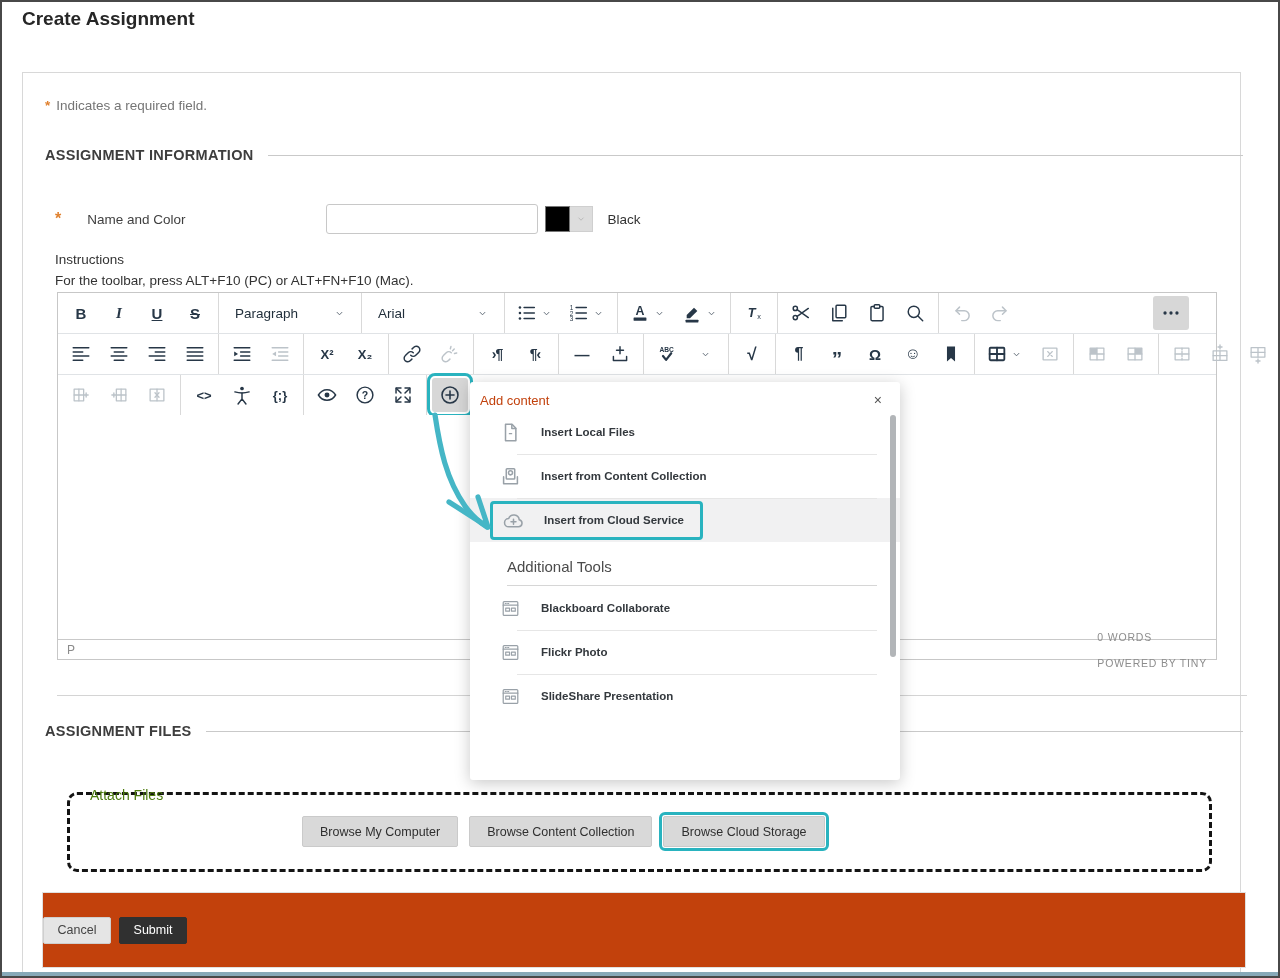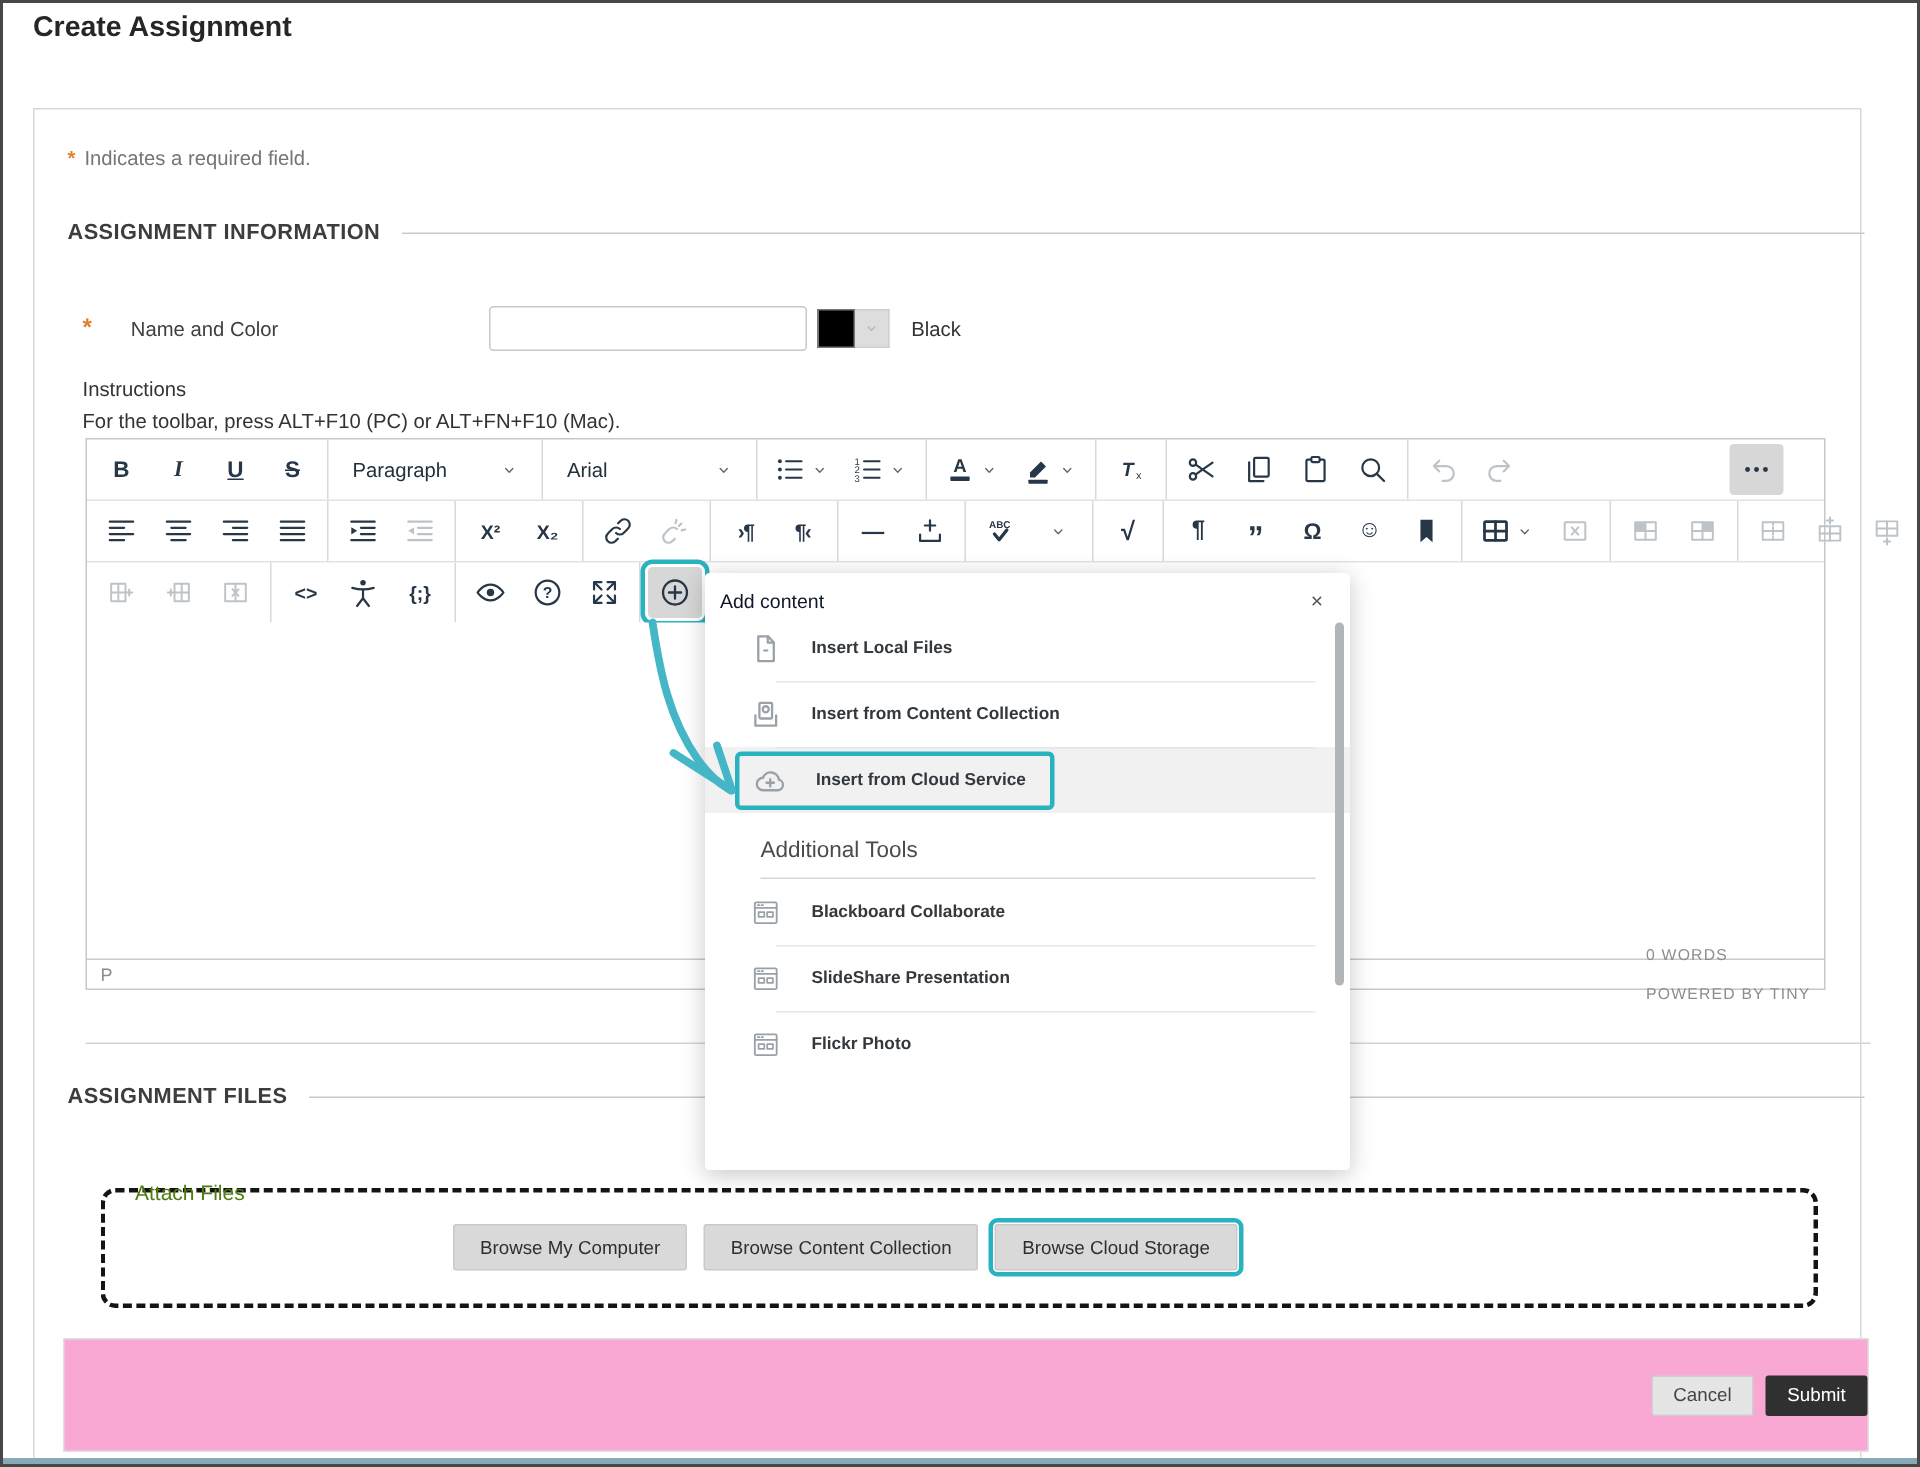--- a/index.html
+++ b/index.html
@@ -76,30 +76,30 @@
 
   
   .attach-box{left:65px;top:790px;width:1145px;height:80px;border:3px dashed #141414;border-radius:10px;box-sizing:border-box;}
   .attach-label{left:88px;top:785px;font-size:14px;color:#4d7c0f;}
   .attach-btns{left:300px;top:814px;display:flex;gap:11px;align-items:center;}
   .attach-btn{height:31px;padding:0 17px;background:#d9d9d9;border:1px solid #cacaca;border-radius:2px;
               font-family:inherit;font-size:12.5px;color:#2f2f2f;cursor:pointer;}
   .attach-btn.hl{outline:3px solid #29b3bf;outline-offset:1px;}
 
   
-  .footer-bar{left:40px;top:890px;width:1204px;height:76px;background:#f9a8d4;border:1px solid #e0e0e0;box-sizing:border-box;
-              display:flex;align-items:center;justify-content:flex-end;gap:8px;}
+  .footer-bar{left:40px;top:890px;width:1204px;height:76px;background:#c2410c;border:1px solid #e0e0e0;box-sizing:border-box;
+              display:flex;align-items:center;justify-content:flex-start;gap:8px;}
   .btn-cancel{width:68px;height:27px;background:#e5e5e5;border:1px solid #cfcfcf;border-radius:2px;font-family:inherit;font-size:12.5px;color:#444;cursor:pointer;}
   .btn-submit{width:68px;height:27px;background:#303030;border:1px solid #303030;border-radius:2px;font-family:inherit;font-size:12.5px;color:#fff;cursor:pointer;}
 
   
   .popup{left:468px;top:380px;width:430px;height:398px;background:#fff;border-radius:3px;
          box-shadow:0 3px 16px rgba(0,0,0,.22);z-index:5;overflow:hidden;}
   .pop-title-row{display:flex;justify-content:space-between;align-items:center;padding:10px 12px 2px 10px;}
-  .pop-title{font-size:13px;color:#0f172a;}
+  .pop-title{font-size:13px;color:#c2410c;}
   .pop-close{border:none;background:none;font-size:14px;color:#555;cursor:pointer;line-height:1;font-family:inherit;}
   .pop-heading{margin:8px 23px 0 37px;padding-bottom:10px;border-bottom:1px solid #d6d6d6;font-size:15px;color:#4b4b4b;}
   .pop-heading.gap{margin-top:16px;}
   .pop-item{height:44px;display:flex;align-items:center;padding-left:29px;position:relative;cursor:pointer;}
   .pop-item.bordered::before{content:'';position:absolute;left:47px;right:23px;top:0;border-top:1px solid #e6e6e6;}
   .pop-item.hl{background:#f1f1f2;}
   .pop-item-box{display:flex;align-items:center;}
   .pop-item-box.hl{border:3px solid #29b3bf;border-radius:4px;padding:5px 16px 5px 9px;margin-left:-9px;}
   .pop-ic{color:#99a1a8;flex:none;}
   .pop-label{margin-left:19px;font-size:11.5px;font-weight:700;color:#33383d;}
@@ -737,29 +737,29 @@
               <use href="#sym-window"></use>
             </svg>
             <span class="pop-label">Blackboard Collaborate</span>
           </div>
         </div>
         <div class="pop-item bordered">
           <div class="pop-item-box">
             <svg class="ic pop-ic">
               <use href="#sym-window"></use>
             </svg>
-            <span class="pop-label">SlideShare Presentation</span>
+            <span class="pop-label">Flickr Photo</span>
           </div>
         </div>
         <div class="pop-item bordered">
           <div class="pop-item-box">
             <svg class="ic pop-ic">
               <use href="#sym-window"></use>
             </svg>
-            <span class="pop-label">Flickr Photo</span>
+            <span class="pop-label">SlideShare Presentation</span>
           </div>
         </div>
       </div>
     <div class="pop-scrollbar"></div>
   </div>
 
   <svg class="abs annotation" viewBox="0 0 1280 978">
     <path d="M433 413 C438 446 444 477 463 504 C471 515 477 520 485 525" fill="none" stroke="#45b6c6" stroke-width="5.2" stroke-linecap="round"></path>
     <path d="M486 525 L447 500 M486 525 L476 495" fill="none" stroke="#45b6c6" stroke-width="5.2" stroke-linecap="round"></path>
   </svg>

